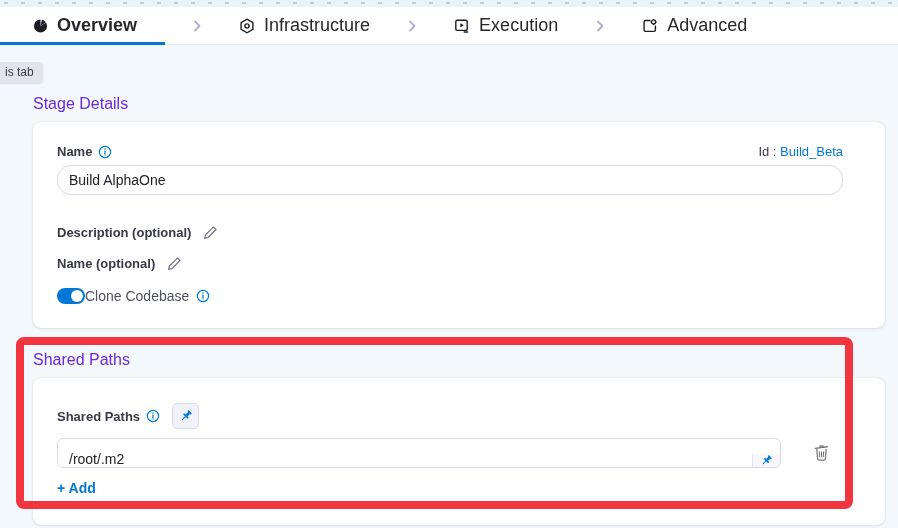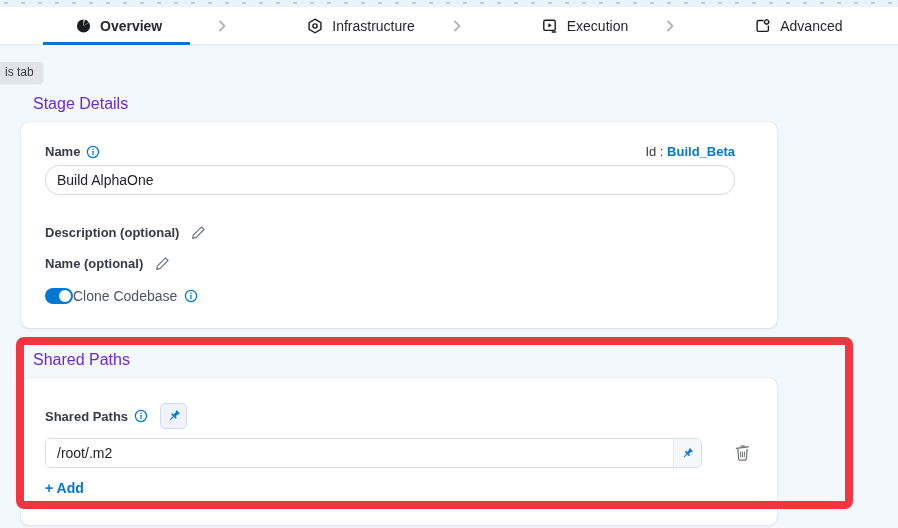--- a/index.html
+++ b/index.html
@@ -20,56 +20,56 @@
     background-size:17px 2px; background-position:4px 2px; background-repeat:repeat-x;
   }
   
   .tabbar {
     height:38px; background:#fff; border-bottom:1px solid #e5e7ee;
     display:flex; align-items:center; position:relative;
   }
   .tab {
     display:flex; align-items:center; gap:9px; height:100%;
     padding:0 10px; cursor:pointer; position:relative;
-    font-size:14px; color:#27272f;margin-left:43px;
+    font-size:18px; color:#27272f;
   }
   .tab.first { padding:0 28px 0 33px; }
   .tab.active { font-weight:700; }
   .tab.active::after {
     content:""; position:absolute; left:0; right:0; bottom:-1px; height:3px;
     background:#0278d5;
   }
   .tab svg { flex:none; }
   .crumb-sep { color:#aeb0cc; margin:0 26px; display:flex; align-items:center; }
   
   .chip {
     display:inline-block; margin-top:17px; background:#e3e4ea; color:#3c3d47;
     font-size:12px; padding:3px 9px 4px 5px; border-radius:0 4px 4px 0;
     box-shadow:0 1px 2px rgba(40,41,61,.12);
   }
   
   .section-heading {
     margin:12px 0 9px 33px; font-size:16px; font-weight:400; color:#6d28d9;
   }
   .card {
-    margin-left:21px; width:756px; background:#fff; border-radius:8px;
+    margin-left:33px; width:852px; background:#fff; border-radius:8px;
     box-shadow:0 0 1px rgba(40,41,61,.25), 0 1px 3px rgba(96,97,112,.12);
   }
   .card1 { padding:22px 24px 24px 24px; }
   .card2 { margin-top:8px; padding:25px 24px 28px 24px; min-height:142px; }
   .name-row {
     display:flex; justify-content:space-between; align-items:flex-end;
     width:calc(100% - 18px);
   }
   .field-label {
     font-size:13px; font-weight:700; color:#383946;
     display:flex; align-items:center; gap:6px;
   }
   .id-line { font-size:13px; color:#383946; }
-  .id-line a { color:#0278d5; text-decoration:none; font-weight:700; }
+  .id-line a { color:#0278d5; text-decoration:none; font-weight:400; }
   .text-input {
     margin-top:6px; width:calc(100% - 18px); height:30px;
     border:1px solid #d9dae5; border-radius:14px; background:#fff;
     padding:0 11px; font-size:14px; color:#22222a;
     font-family:Liberation Sans, sans-serif; outline:none;
   }
   .edit-row { display:flex; align-items:center; gap:12px; margin-top:30px; }
   .edit-row + .edit-row { margin-top:16px; }
   .toggle-row { display:flex; align-items:center; margin-top:17px; }
   .toggle {
@@ -84,21 +84,21 @@
   
   .sp-label-row { display:flex; align-items:center; gap:12px; }
   .pin-btn {
     width:27px; height:26px; border:1px solid #d8dae8; border-radius:5px;
     background:#f2f3fa; display:flex; align-items:center; justify-content:center;
     cursor:pointer;
   }
   .sp-input-row { display:flex; align-items:center; margin-top:9px; }
   .input-group {
     display:flex; width:724px; height:30px; border:1px solid #d9dae5;
-    border-radius:6px; overflow:hidden; background:#fff;
+    border-radius:6px; overflow:hidden; background:#fff;align-items:flex-end;
   }
   .input-group input {
     flex:1; border:none; outline:none; padding:0 11px; font-size:14px;
     color:#22222a; font-family:"Liberation Sans","DejaVu Sans",sans-serif;
   }
   .group-addon {
     width:28px; border-left:1px solid #e2e4ee; background:#f6f7fb;
     display:flex; align-items:center; justify-content:center; cursor:pointer;
   }
   .trash-btn {

